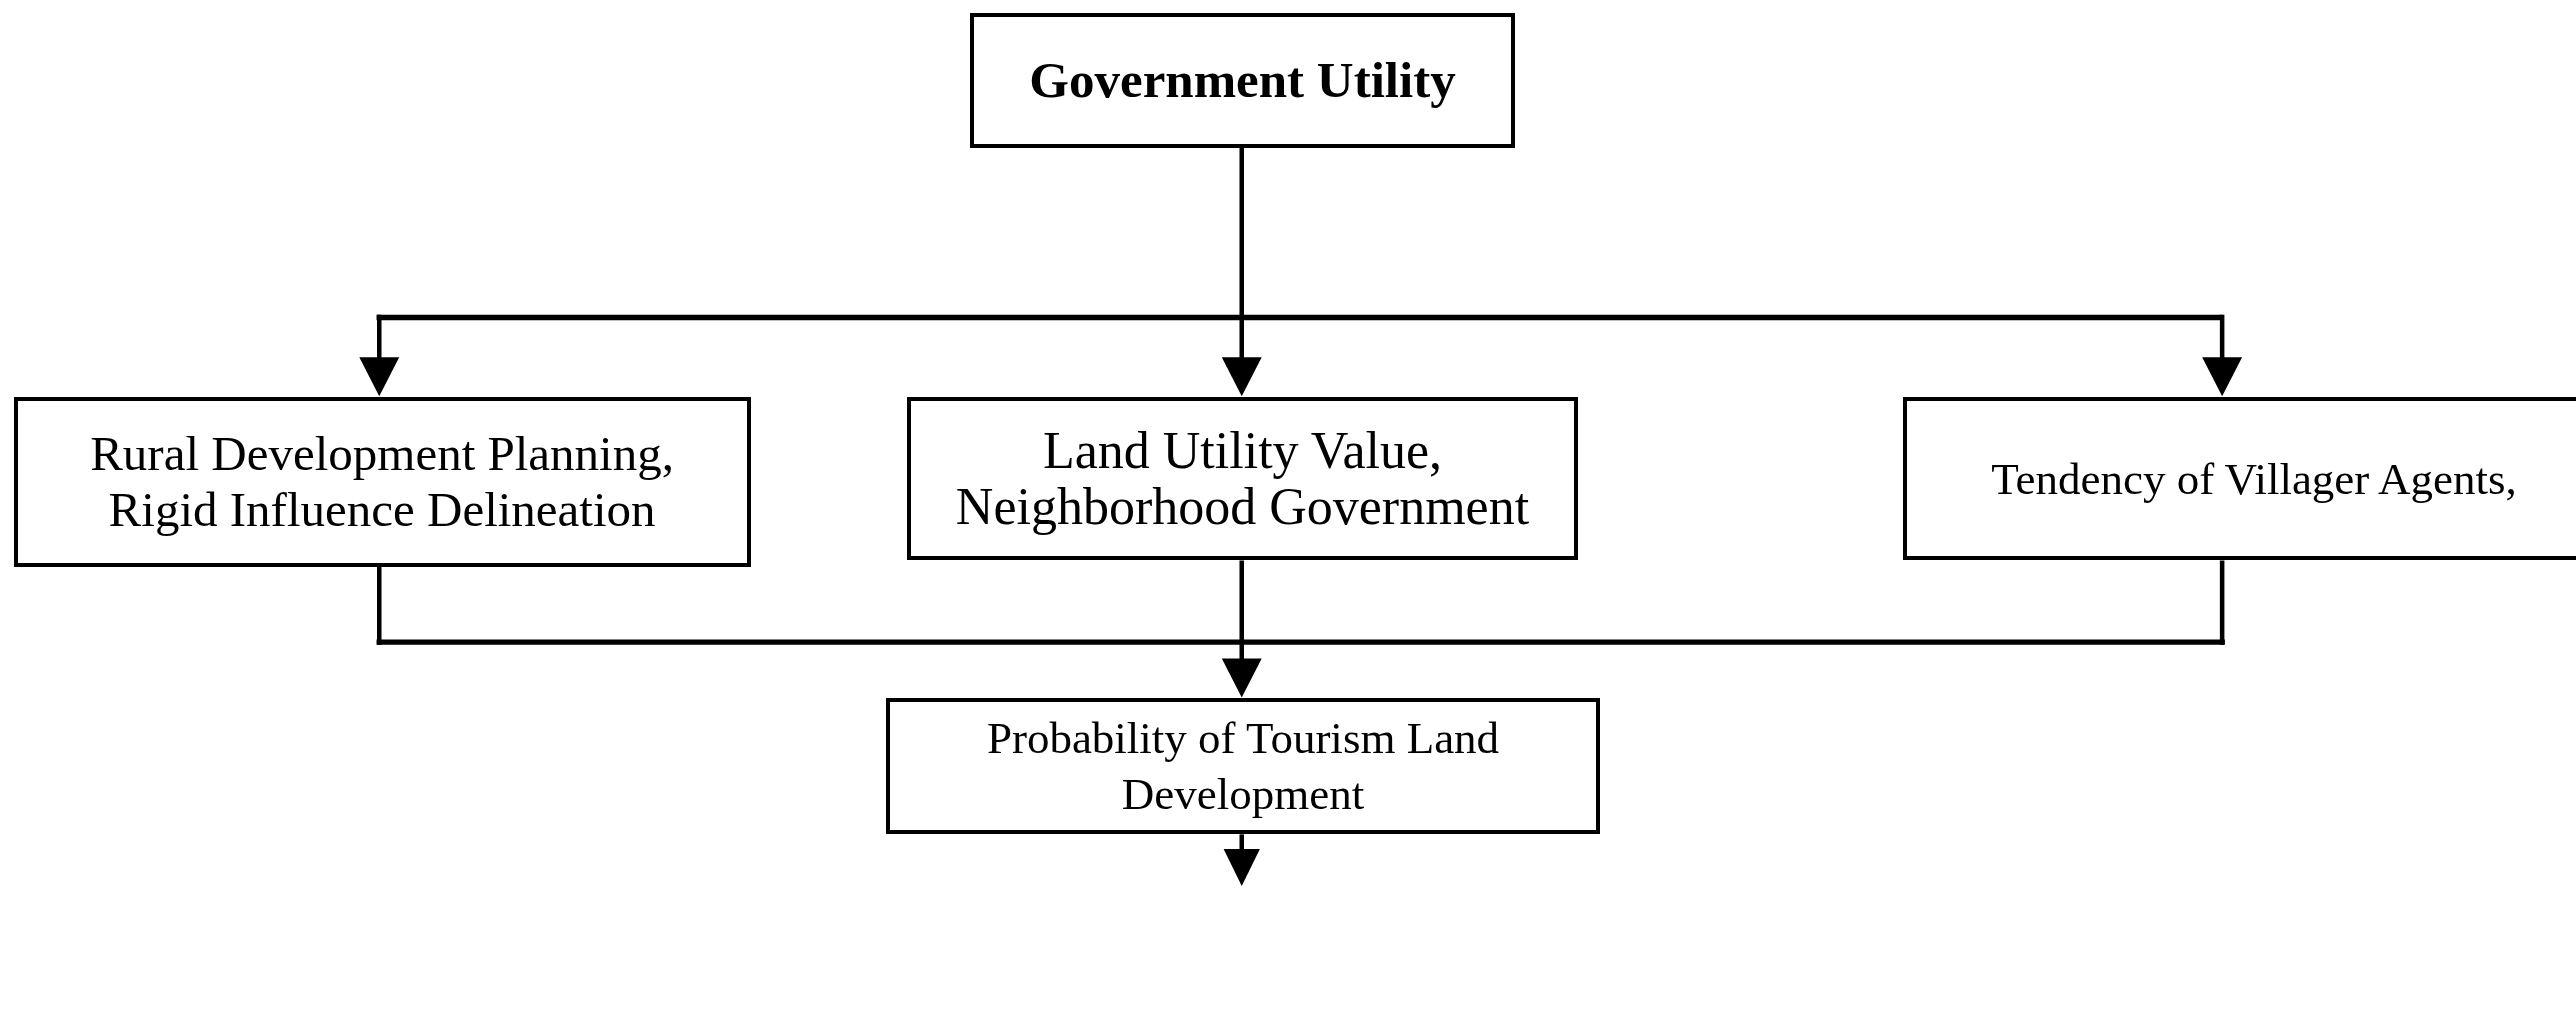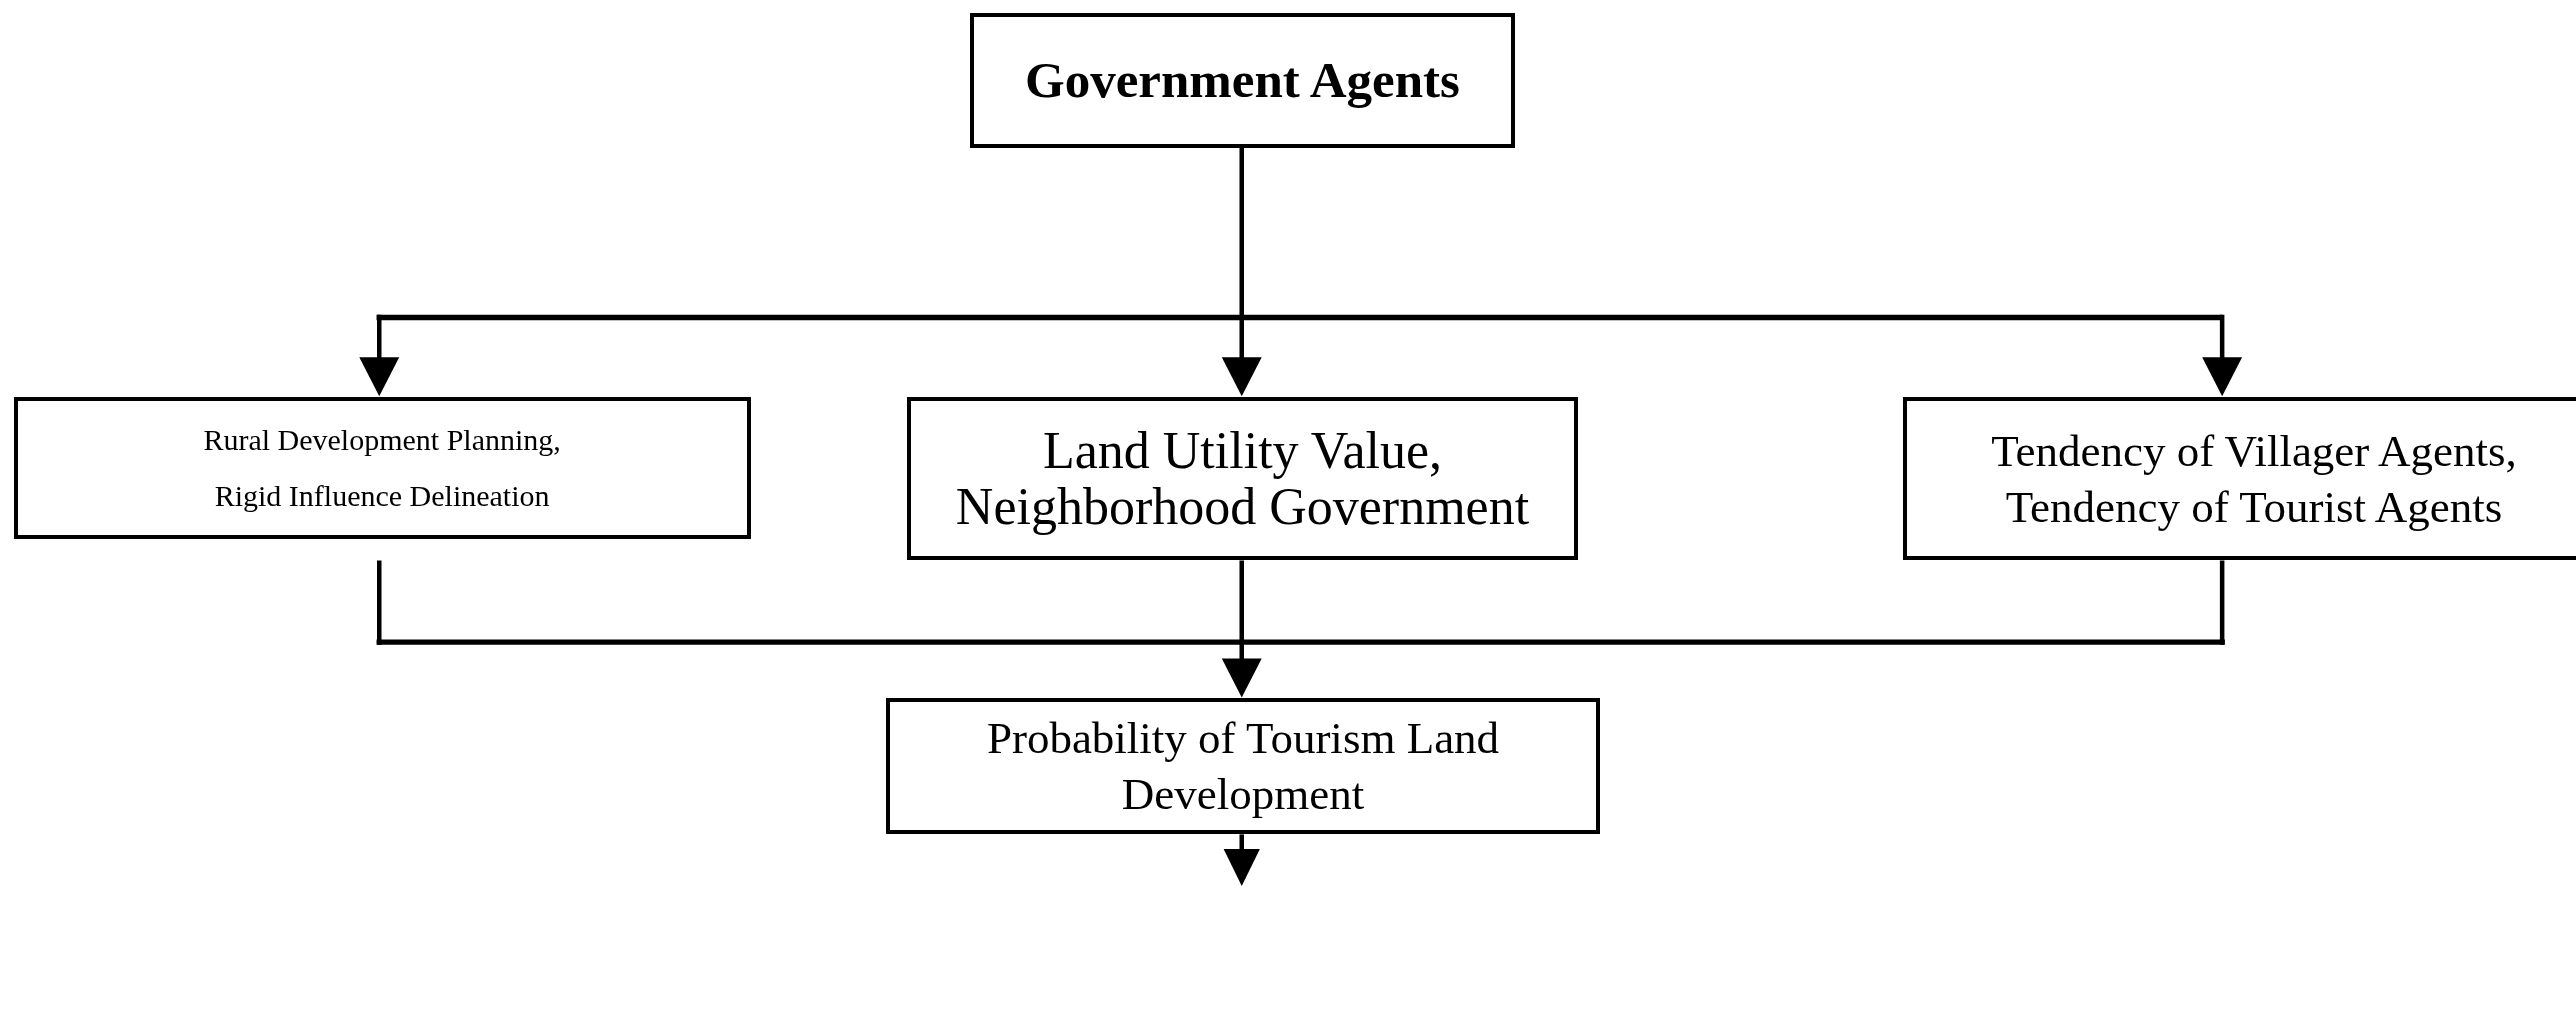--- a/index.html
+++ b/index.html
@@ -37,22 +37,22 @@
   .node .line {
     display: block;
     white-space: nowrap;
   }
   .node-government {
     left: 970px; top: 12.7px; width: 545px; height: 135px;
     font-size: 51px;
     font-weight: bold;
   }
   .node-rural {
-    left: 13.6px; top: 397px; width: 737px; height: 142px;
-    font-size: 30px; line-height: 56px;
+    left: 13.6px; top: 397px; width: 737px; height: 170px;
+    font-size: 49px; line-height: 56px;
   }
   .node-land {
     left: 907px; top: 397px; width: 671px; height: 163px;
     font-size: 52px; line-height: 56px;
   }
   .node-tendency {
     left: 1867px; top: 397px; width: 702px; height: 163px;
     font-size: 45px; line-height: 56px; margin-left: 36px;
   }
   .node-probability {
@@ -103,36 +103,35 @@
 
     <line class="stroke-thick" x1="415" y1="708" x2="2453" y2="708"></line>
 
     <polygon class="arrowhead" points="1347,726 1391,726 1369,769"></polygon>
 
     <line class="stroke" x1="1369" y1="920" x2="1369" y2="940"></line>
     <polygon class="arrowhead" points="1349,936 1389,936 1369,977"></polygon>
   </svg>
 
   <div class="node node-government">
-    <span class="line">Government Agents</span>
+    <span class="line">Government Utility</span>
   </div>
 
   <div class="node node-rural">
     <span class="line">Rural Development Planning,</span>
     <span class="line">Rigid Influence Delineation</span>
   </div>
 
   <div class="node node-land">
     <span class="line">Land Utility Value,</span>
     <span class="line">Neighborhood Government</span>
   </div>
 
   <div class="node node-tendency">
     <span class="line">Tendency of Villager Agents,</span>
-    <span class="line">Tendency of Tourist Agents</span>
   </div>
 
   <div class="node node-probability">
     <span class="line">Probability of Tourism Land</span>
     <span class="line">Development</span>
   </div>
 
 
 </div>
 

